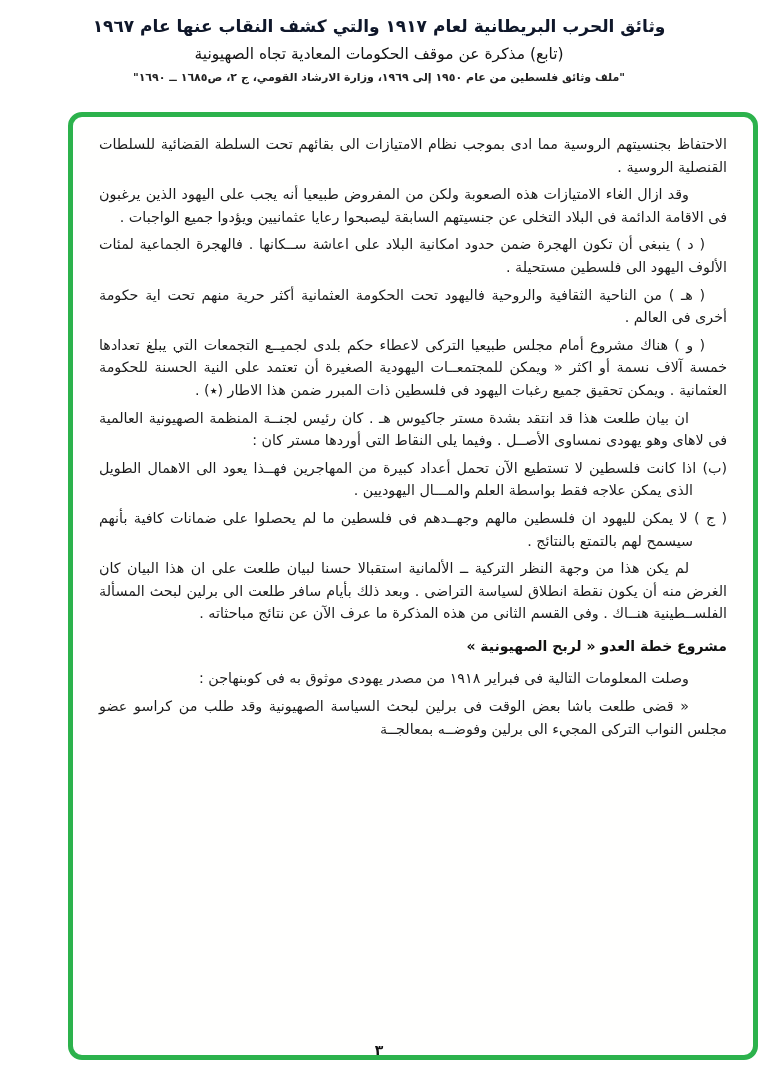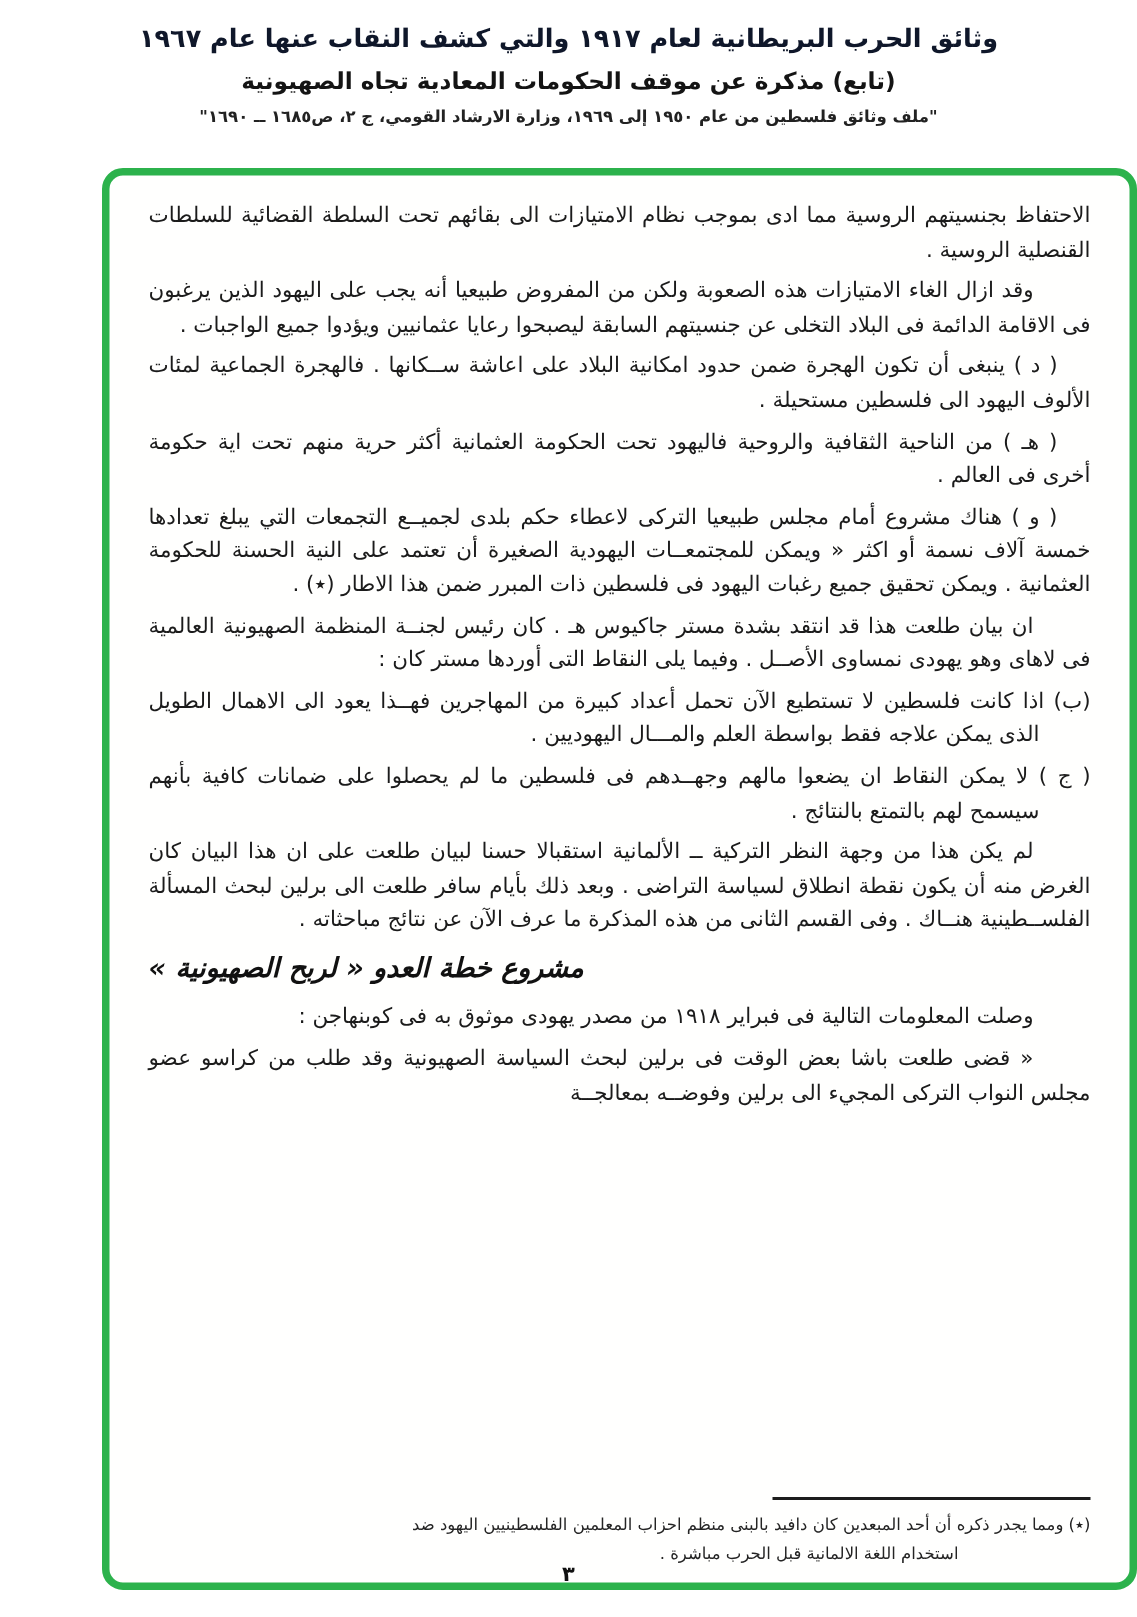--- a/index.html
+++ b/index.html
@@ -21,65 +21,64 @@
     padding-top: 13px;
     line-height: 1.55;
   }
   .hdr-line1 {
     font-size: 17px;
     font-weight: bold;
     color: #0f172a;
   }
   .hdr-line2 {
     font-size: 15.5px;
-    font-weight: bold;
+    font-weight: normal;
     color: #141414;
     margin-top: 3px;
   }
   .hdr-line3 {
     font-size: 11px;
     font-weight: bold;
     color: #222;
     margin-top: 3px;
   }
   .green-frame {
     position: absolute;
     left: 68px;
     top: 112px;
     width: 628px;
     height: 912px;
     border: 5px solid #2cb24c;
     border-radius: 14px;
     box-sizing: content-box;
     padding: 16px 26px 10px 26px;
     display: flex;
-    flex-direction: column;
+    flex-direction: row;
     overflow: hidden;
     background: #fffffe;
   }
   .body-text {
     font-size: 14.3px;
     line-height: 22.6px;
     text-align: justify;
     text-justify: inter-word;
     color: #1b1b1b;
   }
   .body-text > div { margin: 0 0 5px 0; }
   .para       { text-indent: 38px; }
   .no-indent  { text-indent: 0; }
   .item1      { text-indent: 22px; }
   .item2      { padding-right: 34px; text-indent: -34px; }
   .section-heading {
-    text-align: left;
+    text-align: right;
     font-weight: bold;
-    font-size: 18px;
+    font-size: 14px;
     margin: 10px 0 10px 0 !important;
     text-indent: 0;
     color: #111;
-    font-style: italic;
   }
   .footnote-area {
     margin-top: auto;
     padding-top: 4px;
   }
   .footnote-rule {
     width: 212px;
     height: 2px;
     background: #1d1d1d;
     margin-bottom: 7px;
@@ -116,27 +115,22 @@
 
 <main class="green-frame">
   <section class="body-text">
     <div class="para no-indent">الاحتفاظ بجنسيتهم الروسية مما ادى بموجب نظام الامتيازات الى بقائهم تحت السلطة القضائية للسلطات القنصلية الروسية .</div>
     <div class="para">وقد ازال الغاء الامتيازات هذه الصعوبة ولكن من المفروض طبيعيا أنه يجب على اليهود الذين يرغبون فى الاقامة الدائمة فى البلاد التخلى عن جنسيتهم السابقة ليصبحوا رعايا عثمانيين ويؤدوا جميع الواجبات .</div>
     <div class="item1">( د ) ينبغى أن تكون الهجرة ضمن حدود امكانية البلاد على اعاشة ســكانها . فالهجرة الجماعية لمئات الألوف اليهود الى فلسطين مستحيلة .</div>
     <div class="item1">( هـ ) من الناحية الثقافية والروحية فاليهود تحت الحكومة العثمانية أكثر حرية منهم تحت اية حكومة أخرى فى العالم .</div>
     <div class="item1">( و ) هناك مشروع أمام مجلس طبيعيا التركى لاعطاء حكم بلدى لجميــع التجمعات التي يبلغ تعدادها خمسة آلاف نسمة أو اكثر « ويمكن للمجتمعــات اليهودية الصغيرة أن تعتمد على النية الحسنة للحكومة العثمانية . ويمكن تحقيق جميع رغبات اليهود فى فلسطين ذات المبرر ضمن هذا الاطار (٭) .</div>
     <div class="para">ان بيان طلعت هذا قد انتقد بشدة مستر جاكيوس هـ . كان رئيس لجنــة المنظمة الصهيونية العالمية فى لاهاى وهو يهودى نمساوى الأصــل . وفيما يلى النقاط التى أوردها مستر كان :</div>
     <div class="item2">(ب) اذا كانت فلسطين لا تستطيع الآن تحمل أعداد كبيرة من المهاجرين فهــذا يعود الى الاهمال الطويل الذى يمكن علاجه فقط بواسطة العلم والمـــال اليهوديين .</div>
-    <div class="item2">( ج ) لا يمكن النقاط ان يضعوا مالهم وجهــدهم فى فلسطين ما لم يحصلوا على ضمانات كافية بأنهم سيسمح لهم بالتمتع بالنتائج .</div>
+    <div class="item2">( ج ) لا يمكن لليهود ان فلسطين مالهم وجهــدهم فى فلسطين ما لم يحصلوا على ضمانات كافية بأنهم سيسمح لهم بالتمتع بالنتائج .</div>
     <div class="para">لم يكن هذا من وجهة النظر التركية ــ الألمانية استقبالا حسنا لبيان طلعت على ان هذا البيان كان الغرض منه أن يكون نقطة انطلاق لسياسة التراضى . وبعد ذلك بأيام سافر طلعت الى برلين لبحث المسألة الفلســطينية هنــاك . وفى القسم الثانى من هذه المذكرة ما عرف الآن عن نتائج مباحثاته .</div>
     <div class="section-heading">مشروع خطة العدو « لربح الصهيونية »</div>
     <div class="para">وصلت المعلومات التالية فى فبراير ١٩١٨ من مصدر يهودى موثوق به فى كوبنهاجن :</div>
     <div class="para">« قضى طلعت باشا بعض الوقت فى برلين لبحث السياسة الصهيونية وقد طلب من كراسو عضو مجلس النواب التركى المجيء الى برلين وفوضــه بمعالجــة</div>
   </section>
 
-  <section class="footnote-area">
-    <div class="footnote-rule"></div>
-    <div class="footnote-line">(٭) ومما يجدر ذكره أن أحد المبعدين كان دافيد بالبنى منظم احزاب المعلمين الفلسطينيين اليهود ضد</div>
-    <div class="footnote-line footnote-line2">استخدام اللغة الالمانية قبل الحرب مباشرة .</div>
-  </section>
 </main>
 
 <div class="page-number">٣</div>
 
 </body></html>

